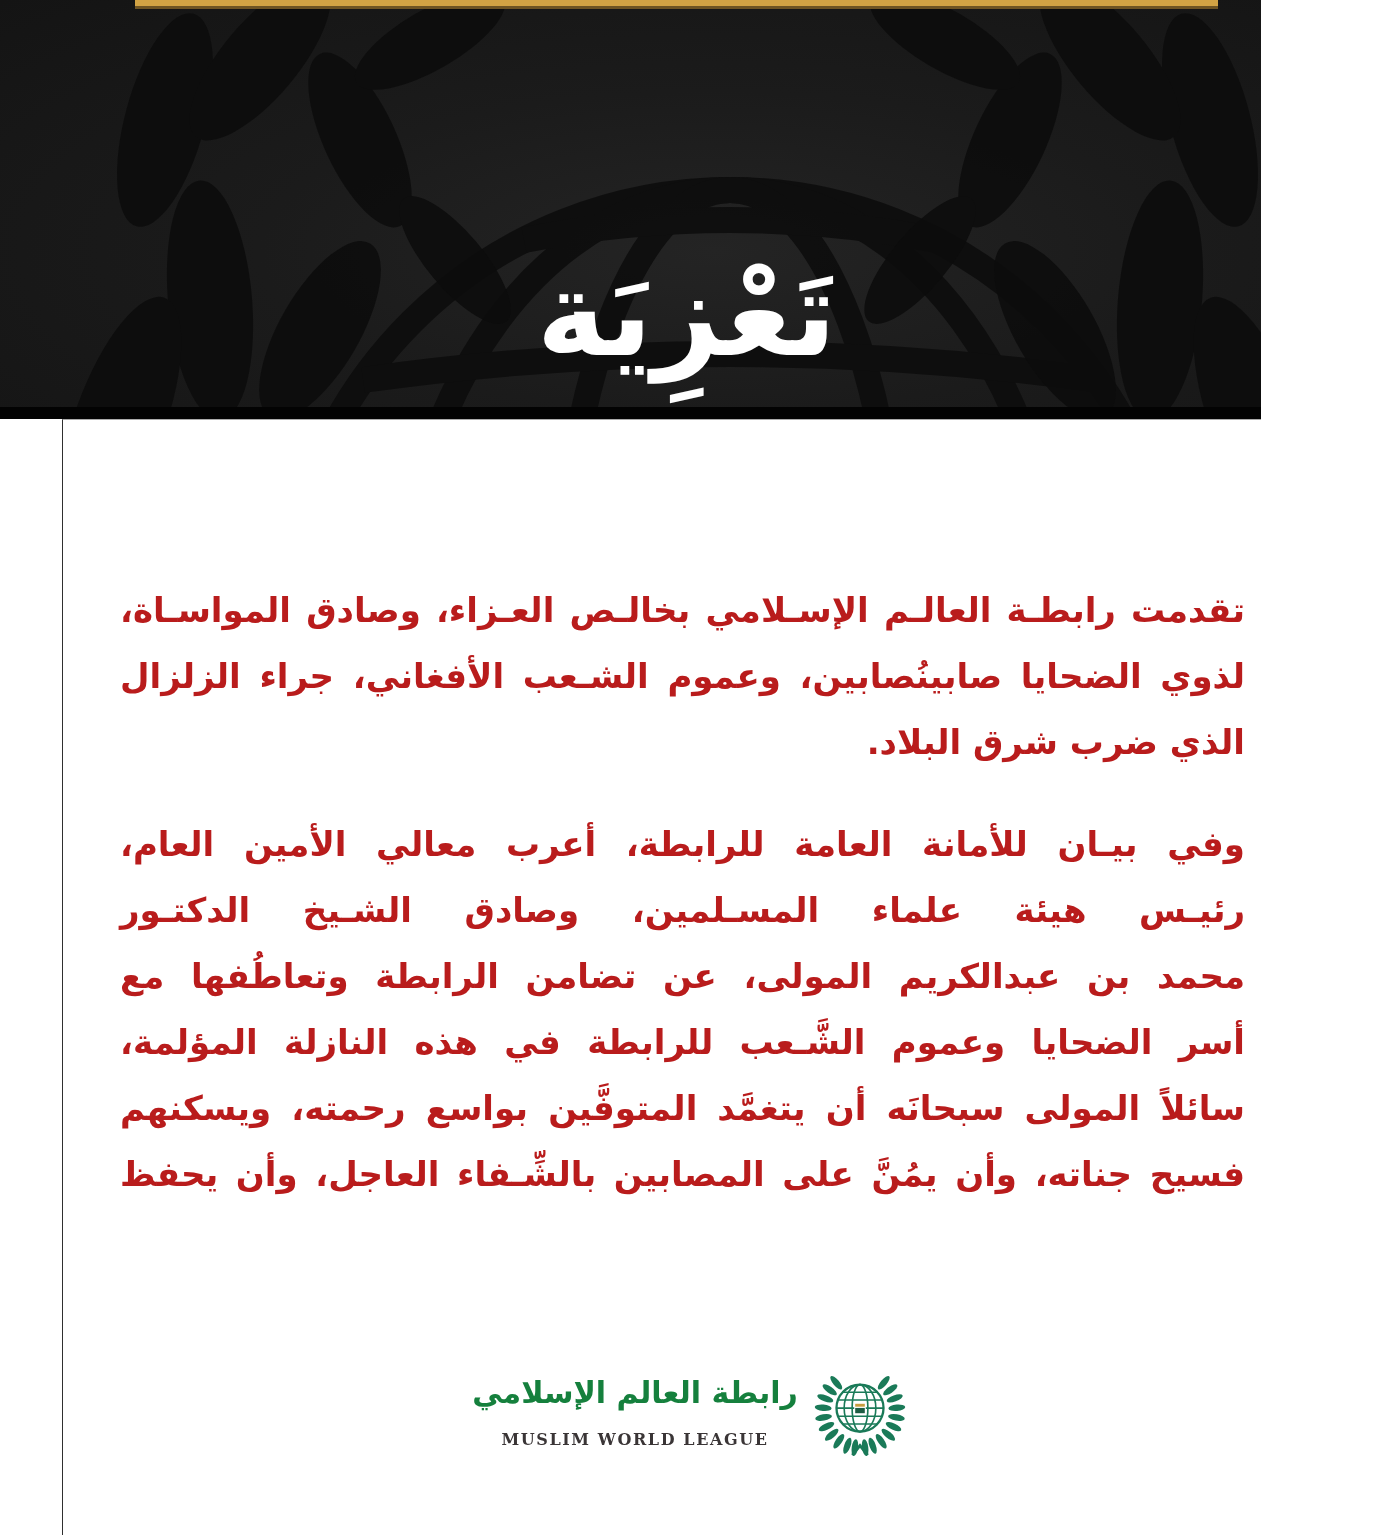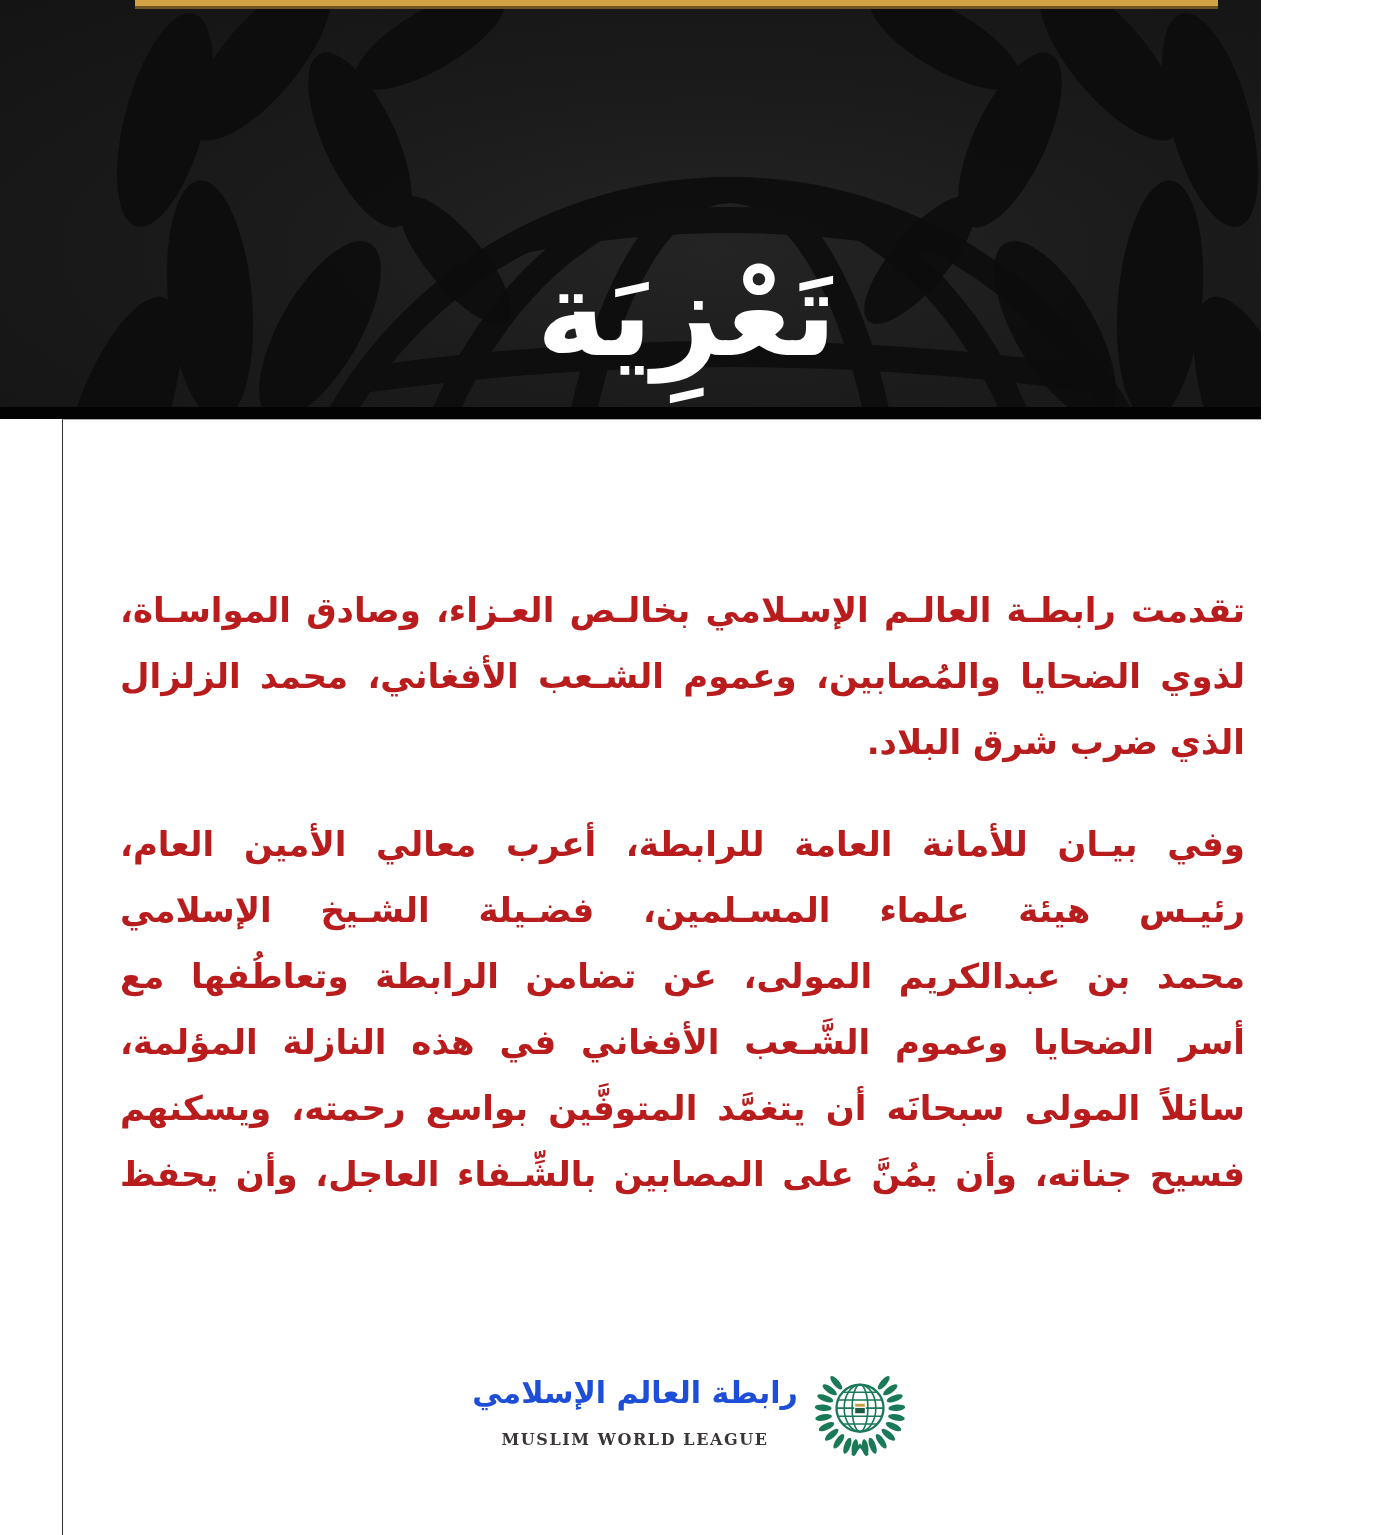--- a/index.html
+++ b/index.html
@@ -46,21 +46,21 @@
   .line.just { text-align:justify; text-align-last:justify; text-justify:inter-word; white-space:nowrap; }
   .line.end  { text-align:right; }
 
   
   .logo-row {
     position:absolute; top:943px; left:0; right:0;
     display:flex; justify-content:center; align-items:center; gap:14px;
   }
   .logo-text-col { display:flex; flex-direction:column; align-items:center; gap:4px; }
   .logo-arabic {
-    direction:rtl; color:#1d4ed8; font-size:30px; font-weight:bold; line-height:1.35;
+    direction:rtl; color:#15803d; font-size:30px; font-weight:bold; line-height:1.35;
   }
   .logo-english {
     font-family:"DejaVu Serif", serif; font-weight:bold; font-size:16px;
     letter-spacing:1.6px; color:#3a3536; white-space:nowrap;margin-top:12px;
   }
 </style>
 </head>
 <body>
 
 <div class="page">
@@ -106,28 +106,28 @@
     <div class="header-title">تَعْزِيَة</div>
 
     <div class="header-bottom-strip"></div>
   </div>
 
   <div class="card">
 
     <div class="statement">
       <div class="para1">
         <div class="line just">تقدمت رابطـة العالـم الإسـلامي بخالـص العـزاء، وصادق المواسـاة،</div>
-        <div class="line just">لذوي الضحايا والمُصابين، وعموم الشـعب الأفغاني، محمد الزلزال</div>
+        <div class="line just">لذوي الضحايا صابينُصابين، وعموم الشـعب الأفغاني، جراء الزلزال</div>
         <div class="line end">الذي ضرب شرق البلاد.</div>
       </div>
       <div class="para2">
         <div class="line just">وفي بيـان للأمانة العامة للرابطة، أعرب معالي الأمين العام،</div>
-        <div class="line just">رئيـس هيئة علماء المسـلمين، فضـيلة الشـيخ الإسلامي</div>
+        <div class="line just">رئيـس هيئة علماء المسـلمين، وصادق الشـيخ الدكتـور</div>
         <div class="line just">محمد بن عبدالكريم المولى، عن تضامن الرابطة وتعاطُفها مع</div>
-        <div class="line just">أسر الضحايا وعموم الشَّـعب الأفغاني في هذه النازلة المؤلمة،</div>
+        <div class="line just">أسر الضحايا وعموم الشَّـعب للرابطة في هذه النازلة المؤلمة،</div>
         <div class="line just">سائلاً المولى سبحانَه أن يتغمَّد المتوفَّين بواسع رحمته، ويسكنهم</div>
         <div class="line just">فسيح جناته، وأن يمُنَّ على المصابين بالشِّـفاء العاجل، وأن يحفظ</div>
       </div>
     </div>
 
     <div class="logo-row">
       <div class="logo-text-col">
         <div class="logo-arabic">رابطة العالم الإسلامي</div>
         <div class="logo-english">MUSLIM WORLD LEAGUE</div>
       </div>

